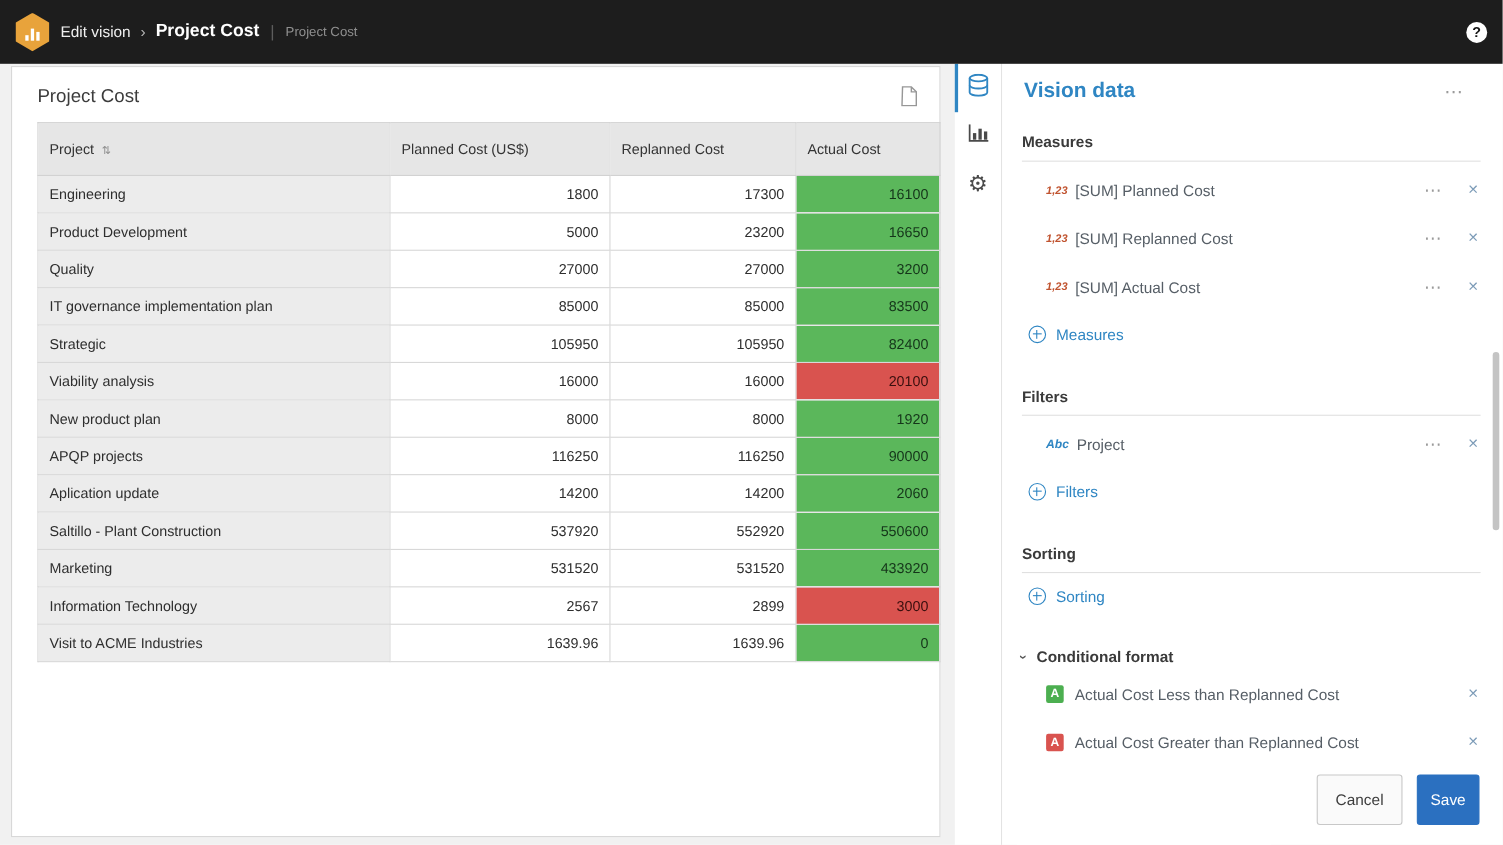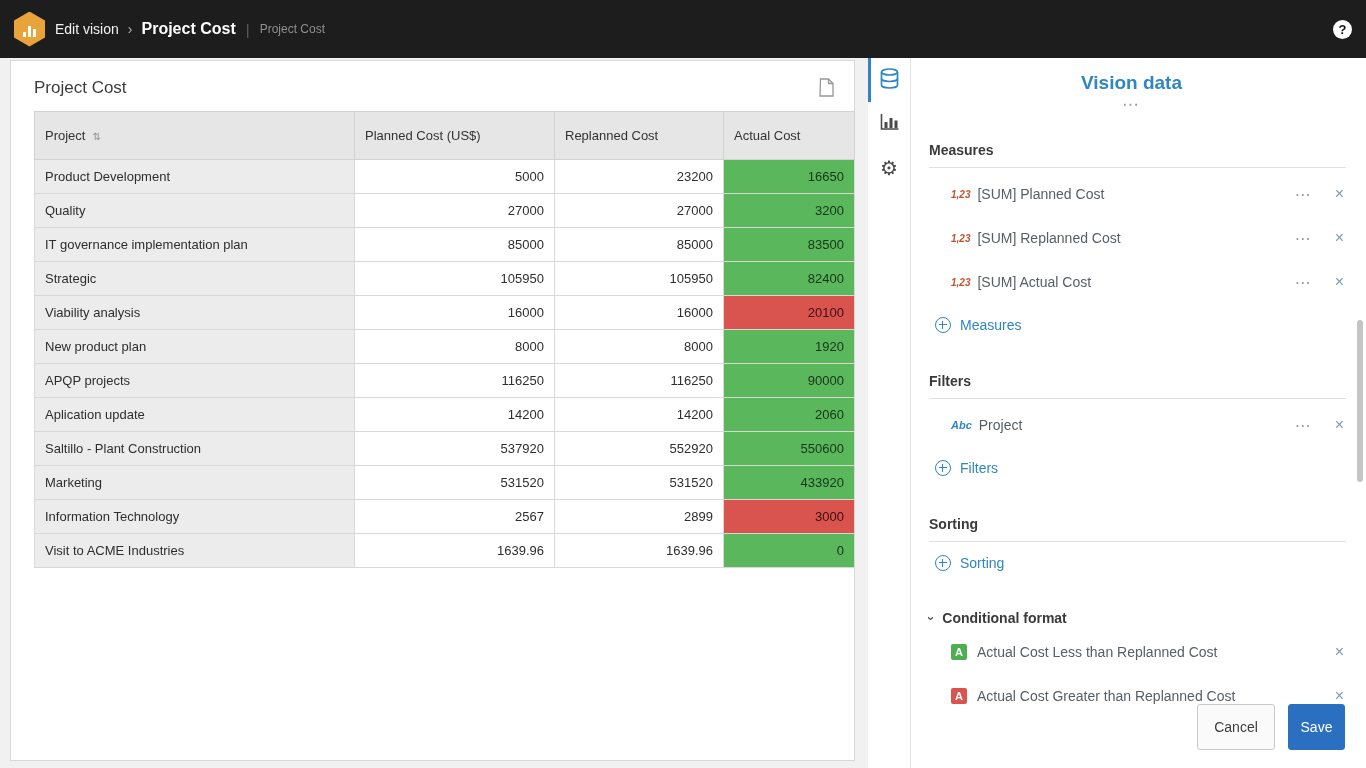--- a/index.html
+++ b/index.html
@@ -42,21 +42,21 @@
 
   
   .icon-strip { position:absolute; left:868px; top:46px; width:43px; height:722px; background:#ffffff;
                 border-right:1px solid #e3e3e3; padding-top:12px; }
   .strip-btn { position:relative; width:42px; height:44px; display:flex; align-items:center; justify-content:center; }
   .strip-btn.active::before { content:""; position:absolute; left:0; top:0; width:3px; height:100%; background:var(--accent-blue,#2f86c3); }
   .gear { font-size:20px; color:#4a4a4a; line-height:1; }
 
   
   .panel { position:absolute; left:911px; top:46px; width:455px; height:722px; background:#ffffff; }
-  .panel-header { display:flex; justify-content:space-between; align-items:center; padding:26px 34px 0 20px;flex-direction:column; }
+  .panel-header { display:flex; justify-content:space-between; align-items:center; padding:26px 34px 0 20px; }
   .panel-title { color:var(--accent-blue,#2f86c3); font-size:19px; font-weight:700; }
   .panel-menu { color:#9a9a9a; font-size:17px; letter-spacing:2px; cursor:default; }
 
   .panel-scroll { padding:0 20px 0 18px; }
   .section-label { margin-top:27px; padding-bottom:9px; border-bottom:1px solid #e0e0e0;
                    font-weight:700; font-size:14px; color:#3a3a3a; }
   .item-list { margin-top:4px; }
   .item-row { height:44px; display:flex; align-items:center; padding-left:22px; }
   .item-prefix { font-style:italic; font-weight:700; margin-right:7px; flex:0 0 auto; }
   .num-prefix { font-size:10px; color:var(--prefix-orange,#c0532f); }
@@ -129,20 +129,26 @@
         <th>
           <span>Project</span><span class="sort-ico">⇅</span>
         </th>
         <th>Planned Cost (US$)</th>
         <th>Replanned Cost</th>
         <th>Actual Cost</th>
       </tr>
     </thead>
     <tbody>
         <tr>
+          <td class="td-project">Engineering</td>
+          <td class="td-num">1800</td>
+          <td class="td-num">17300</td>
+          <td class="td-num cell-green">16100</td>
+        </tr>
+        <tr>
           <td class="td-project">Product Development</td>
           <td class="td-num">5000</td>
           <td class="td-num">23200</td>
           <td class="td-num cell-green">16650</td>
         </tr>
         <tr>
           <td class="td-project">Quality</td>
           <td class="td-num">27000</td>
           <td class="td-num">27000</td>
           <td class="td-num cell-green">3200</td>

